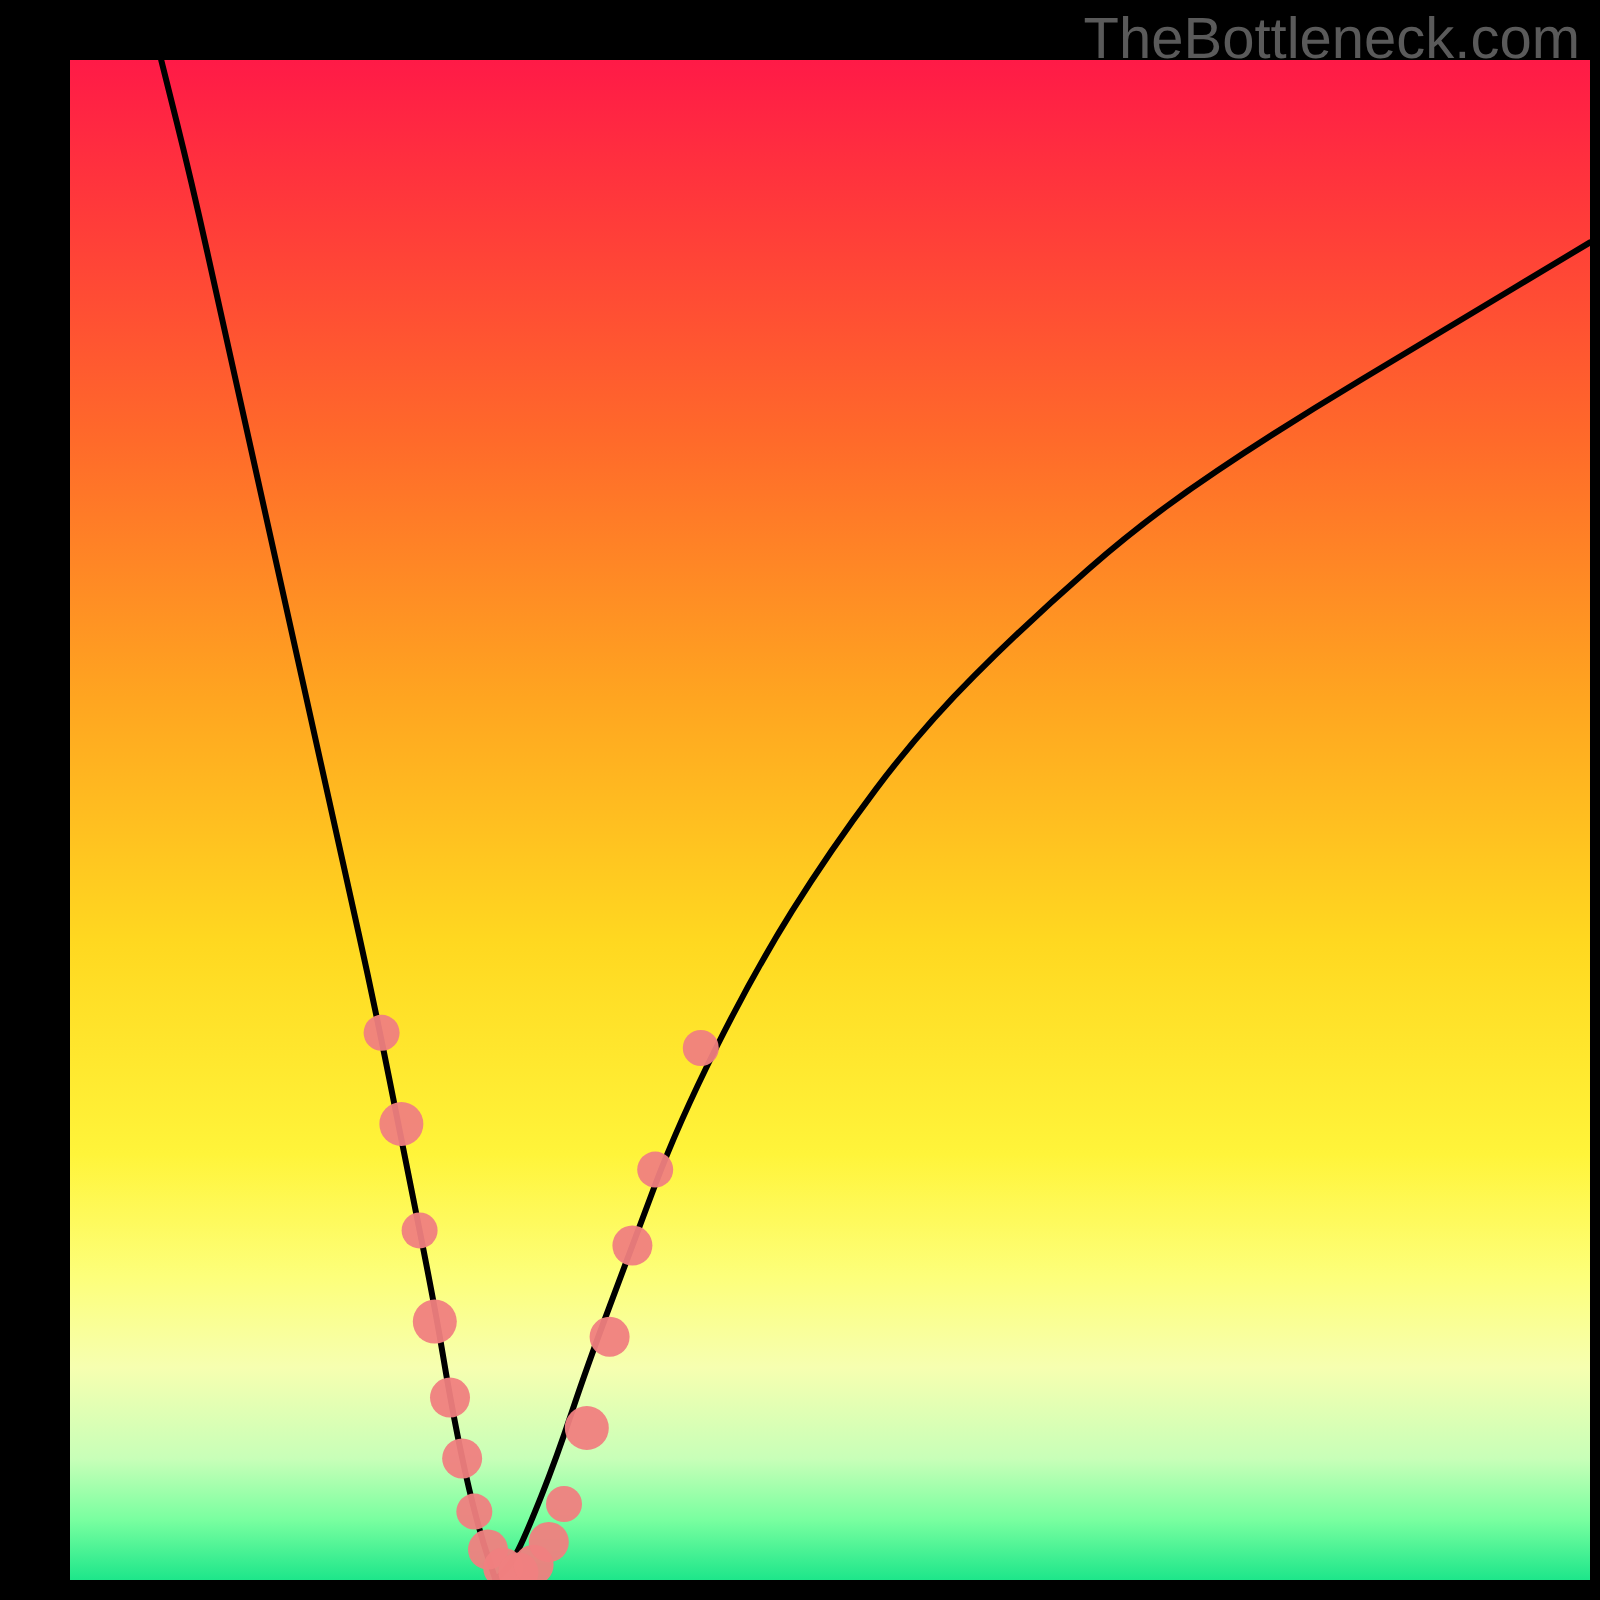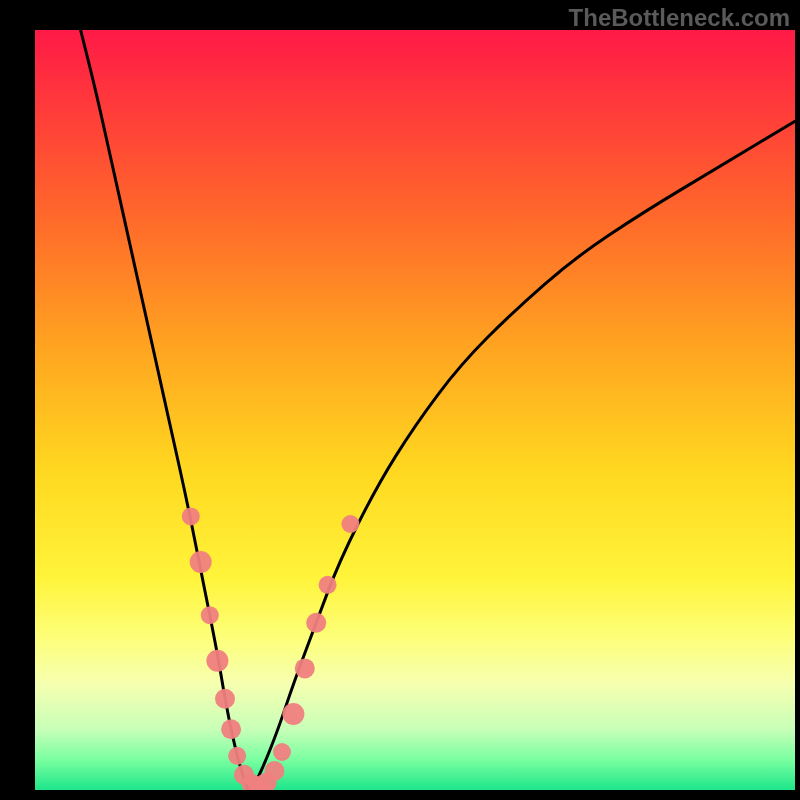--- a/index.html
+++ b/index.html
@@ -9,22 +9,22 @@
     background: #000;
     position: relative;
     font-family: Arial, sans-serif;
     overflow: hidden;
   }
   .watermark {
     position: absolute;
     top: 4px;
     right: 10px;
     color: #5a5a5a;
-    font-size: 24px;
-    font-weight: 700;
+    font-size: 29px;
+    font-weight: 400;
     z-index: 10;
     text-align: center;
   }
   .plot-area {
     position: absolute;
     left: 35px;
     top: 30px;
     width: 760px;
     height: 760px;
     background: linear-gradient(to bottom,

